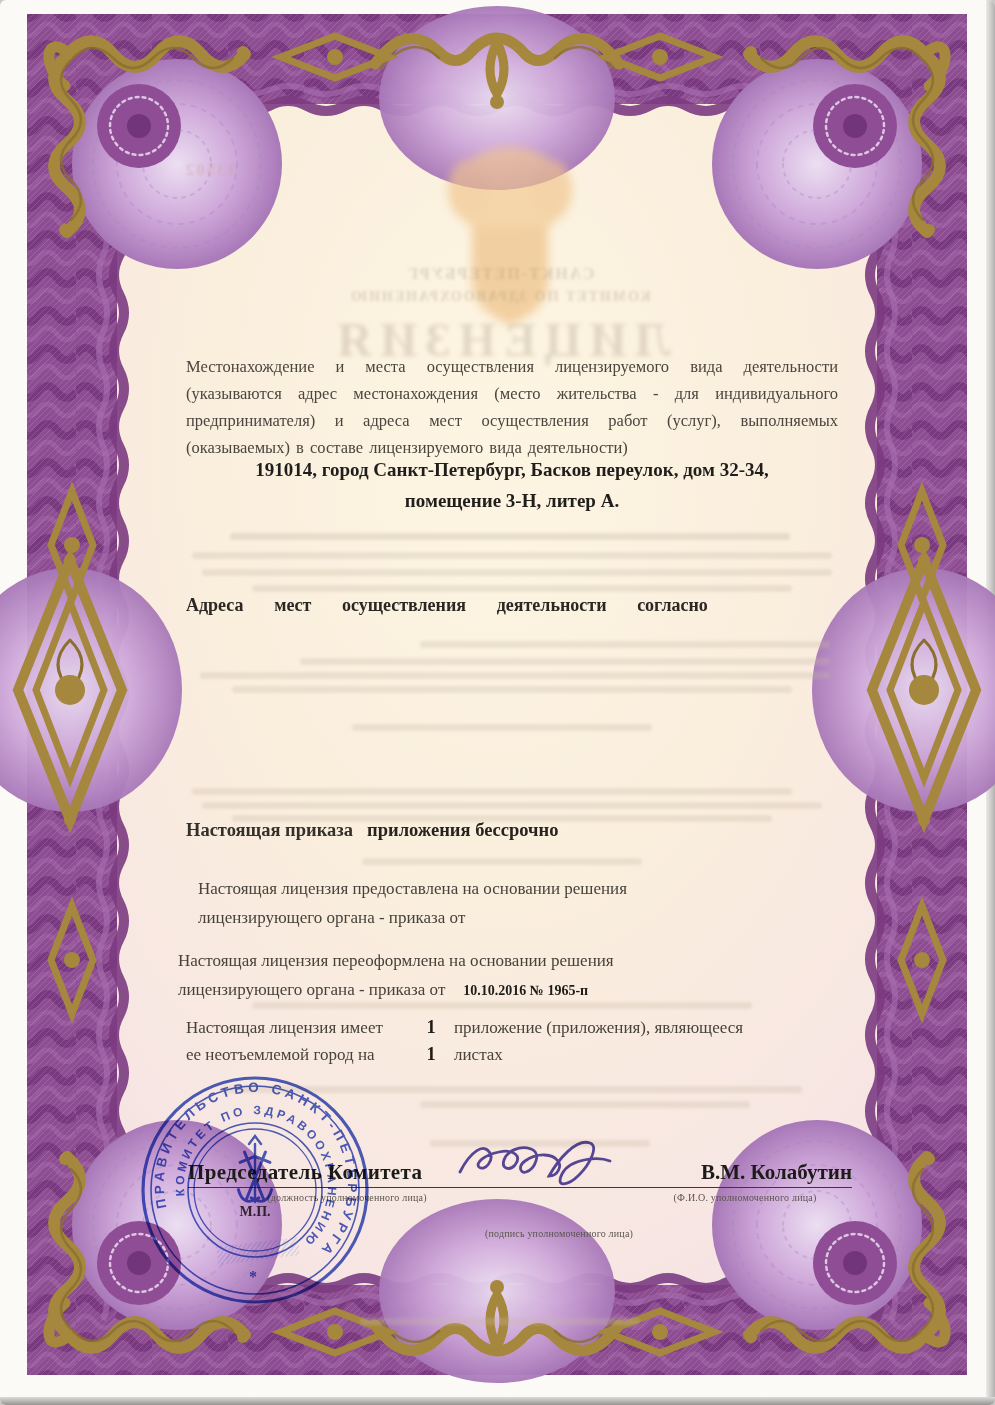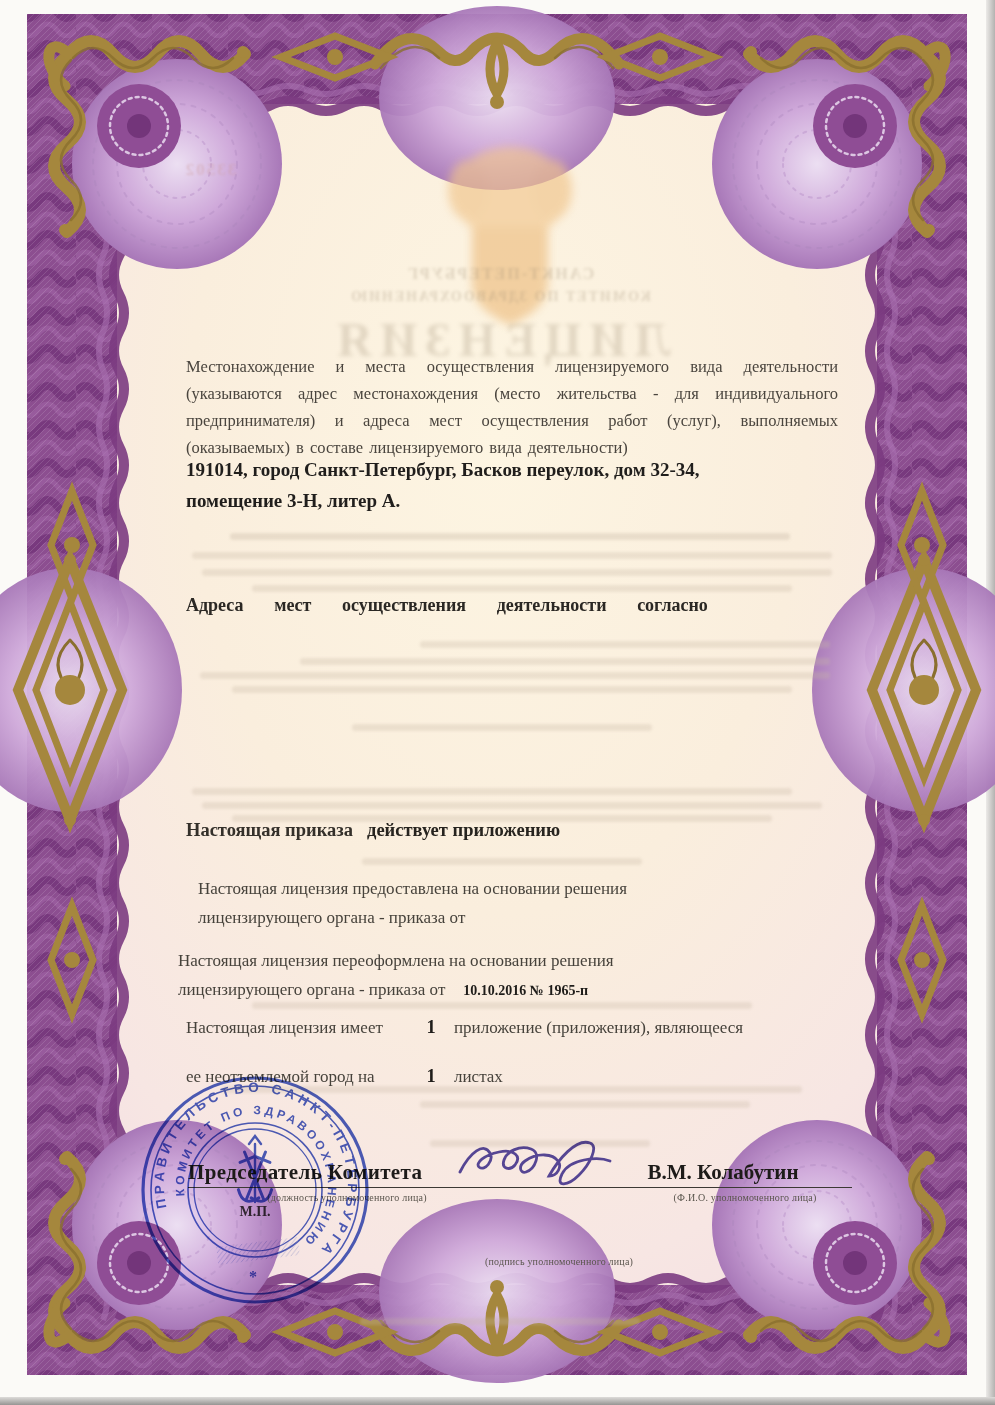--- a/index.html
+++ b/index.html
@@ -1,48 +1,48 @@
 <!DOCTYPE html>
 <html><head>
 <meta charset="utf-8">
 <style>
   html,body{margin:0;padding:0;background:#c9c8c6;}
   .scan{position:relative;width:995px;height:1405px;background:#fbfaf7;overflow:hidden;
-        font-family:"Liberation Serif","DejaVu Serif",serif;}
+        font-family:"Liberation Serif","DejaVu Serif",serif;border-radius:6px;}
   .abs{position:absolute;}
   
   .edge-right{right:0;top:0;width:9px;height:100%;background:linear-gradient(to right,#eceae8,#b3b2b0);}
   .edge-bottom{left:0;bottom:0;width:100%;height:8px;background:linear-gradient(#dddbd9,#969593);}
   
   .ghost-layer{left:0;top:0;width:995px;height:1405px;z-index:2;pointer-events:none;}
   .gbar{position:absolute;height:7px;border-radius:3px;background:#c9b9a6;opacity:.30;filter:blur(1.7px);}
   .ghost-text{position:absolute;transform:scaleX(-1);color:#9b8a70;opacity:.30;filter:blur(1.6px);
               font-weight:bold;text-align:center;letter-spacing:2px;}
   .ghost-title{font-size:48px;letter-spacing:8px;opacity:.26;filter:blur(2.2px);}
   .ghost-serial{color:#cf9f9f;opacity:.40;font-size:17px;filter:blur(1.2px);}
   .ghost-coa{filter:blur(5px);opacity:.65;}
   
   .textlayer{z-index:3;color:#46423b;}
   .p-heading{left:186px;top:354px;width:652px;font-size:16.5px;line-height:1.63;text-align:justify;
              word-spacing:2px;color:#4a453e;}
-  .p-address{left:186px;top:455px;width:652px;font-weight:bold;font-size:19px;
+  .p-address{left:186px;top:455px;width:652px;text-align:center;font-weight:bold;font-size:19px;
              line-height:1.62;color:#201e1c;}
   .p-note{left:186px;top:591px;width:648px;font-weight:bold;font-size:18px;line-height:1.6;color:#2b2824;}
   .p-note .l1{word-spacing:1.45em;}
   .p-validity{left:186px;top:820px;font-size:18.5px;font-weight:bold;color:#34302a;}
   .p-validity .val{margin-left:14px;color:#27241f;}
   .p-granted{left:198px;top:874px;width:600px;font-size:17px;line-height:1.72;}
   .p-reissued{left:178px;top:946px;width:660px;font-size:17px;line-height:1.72;}
   .p-reissued .order{font-weight:bold;font-size:14px;color:#1f1d1a;margin-left:18px;}
   .p-attach{left:186px;top:1017px;width:660px;font-size:17px;display:grid;
-            grid-template-columns:222px 46px 1fr;row-gap:28px;align-items:baseline;}
+            grid-template-columns:222px 46px 1fr;row-gap:6px;align-items:baseline;}
   .p-attach .cnt{font-weight:bold;font-size:18.5px;color:#1f1d1a;text-align:center;}
   
   .sig-title{left:188px;top:1160px;font-size:21px;font-weight:bold;color:#1d1b19;letter-spacing:.4px;z-index:3;}
-  .sig-name{left:616px;top:1160px;width:214px;text-align:center;font-size:21px;font-weight:bold;color:#1d1b19;z-index:3;}
+  .sig-name{left:638px;top:1160px;width:214px;text-align:right;font-size:21px;font-weight:bold;color:#1d1b19;z-index:3;}
   .sig-line{height:0;border-top:1.5px solid #3c3934;z-index:3;}
   .sig-cap{font-size:10px;color:#5a554d;text-align:center;z-index:3;letter-spacing:.2px;}
   .ink{z-index:4;mix-blend-mode:multiply;}
   .stamp-wrap{left:125px;top:1060px;width:260px;height:260px;z-index:4;mix-blend-mode:multiply;opacity:.92;}
 </style>
 </head>
 <body>
 
 <div class="scan">
 
@@ -215,21 +215,21 @@
   <div class="abs textlayer p-address">
     <div>191014, город Санкт-Петербург, Басков переулок, дом 32-34,</div>
     <div>помещение 3-Н, литер А.</div>
   </div>
 
   <div class="abs textlayer p-note">
     <div class="l1">Адреса мест осуществления деятельности согласно</div>
   </div>
 
   <div class="abs textlayer p-validity">
-    <span>Настоящая приказа</span><span class="val">действует приложению</span>
+    <span>Настоящая приказа</span><span class="val">приложения бессрочно</span>
   </div>
 
   <div class="abs textlayer p-granted">
     <div>Настоящая лицензия предоставлена на основании решения</div>
     <div>лицензирующего органа -  приказа от</div>
   </div>
 
   <div class="abs textlayer p-reissued">
     <div>Настоящая лицензия переоформлена на основании решения</div>
     <div>
@@ -247,21 +247,21 @@
   </div>
 
   <div class="abs sig-title">Председатель Комитета</div>
   <div class="abs sig-line" style="left:188px;top:1187px;width:318px"></div>
   <div class="abs sig-cap" style="left:188px;top:1192px;width:318px">(должность уполномоченного лица)</div>
 
   <svg class="abs ink" style="left:452px;top:1128px" width="210" height="62">
     <path d="M8 44 C18 24 32 14 38 25 C42 32 33 44 27 39 C23 35 32 27 47 24 C62 21 70 28 63 37 C58 43 49 41 52 32 C55 23 68 17 79 21 C90 25 83 41 74 44 C68 46 66 38 73 33 C86 24 101 26 106 33 C110 38 106 48 97 48 C106 32 124 10 138 15 C147 18 138 36 127 47 C116 58 103 60 110 46 C117 31 146 28 158 33" fill="none" stroke="#4a3da0" stroke-width="2.8" stroke-linecap="round" opacity="0.92"></path>
   </svg>
   <div class="abs sig-line" style="left:440px;top:1187px;width:238px"></div>
-  <div class="abs sig-cap" style="left:440px;top:1256px;width:238px">(подпись уполномоченного лица)</div>
+  <div class="abs sig-cap" style="left:440px;top:1228px;width:238px">(подпись уполномоченного лица)</div>
 
   <div class="abs sig-name">В.М. Колабутин</div>
   <div class="abs sig-line" style="left:638px;top:1187px;width:214px"></div>
   <div class="abs sig-cap" style="left:638px;top:1192px;width:214px">(Ф.И.О. уполномоченного лица)</div>
 
   <div class="abs stamp-wrap">
     <svg width="260" height="260" viewBox="0 0 260 260">
       <defs>
         <path id="outerArc" d="M50.3 170 A92 92 0 1 1 209.7 170 A92 92 0 0 1 50.3 170" transform="rotate(8 130 130)"></path>
         <path id="innerArc" d="M67 161 A72 72 0 1 1 193 161 A72 72 0 0 1 67 161" transform="rotate(14 130 130)"></path>

